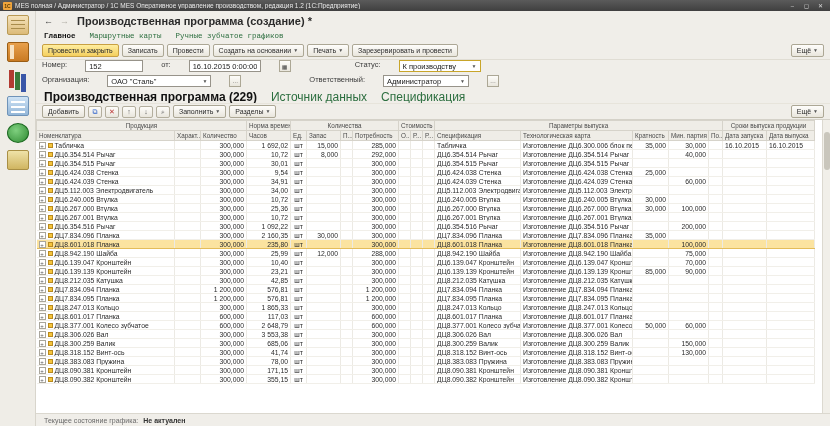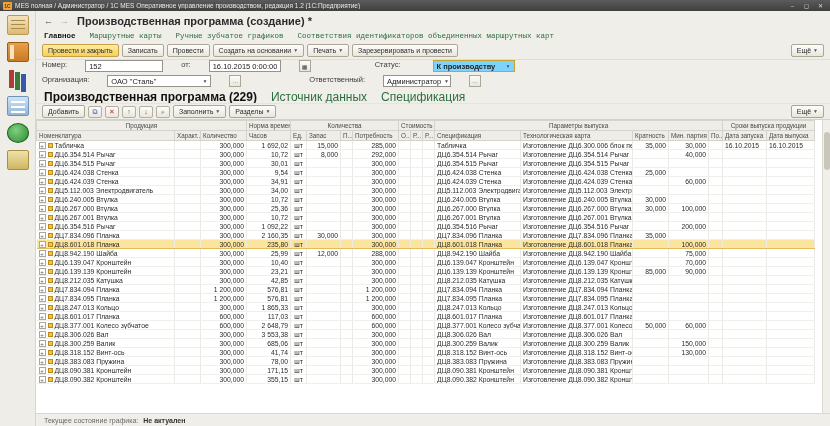--- a/index.html
+++ b/index.html
@@ -55,21 +55,21 @@
   .btn.primary { background:linear-gradient(#ffeea0,#f4cf5e); border-color:#c8a043; }
   .caret { font-size:5px; color:#555; line-height:1; }
   .spacer { flex:1; }
 
   .formrow { height:15px; flex:0 0 15px; display:flex; align-items:flex-start; padding:0 6px; gap:18px; }
   .formrow.last { height:14px; flex:0 0 14px; }
   .flabel { font-size:7.5px; color:#3a3a3a; white-space:nowrap; }
   .field, input.field { height:12px; background:#fff; border:1px solid #97938a; font-size:7.5px; padding:0 3px;
     display:inline-flex; align-items:center; color:#222; font-family:inherit; }
   .combo { display:inline-flex; align-items:center; justify-content:space-between; gap:3px; }
-  .status-field { background:#7dd3fc; border-color:#c8a52a; font-weight:bold;margin-left:14px; }
+  .status-field { background:#ffffff; border-color:#c8a52a; font-weight:normal; }
   .sqbtn { width:12px; height:12px; border:1px solid #aca795; background:linear-gradient(#fdfcf9,#e9e6dd);
     display:inline-flex; align-items:center; justify-content:center; font-size:6px; color:#444; }
   .gap { width:28px; }
 
   .sectrow { height:13px; flex:0 0 13px; display:flex; align-items:center; gap:14px; padding:0 8px; }
   .sect { font-size:12px; color:#2c6e3f; white-space:nowrap; }
   .sect.active { color:#111; font-weight:bold; }
 
   .tabletoolbar { height:16px; flex:0 0 16px; display:flex; align-items:center; gap:3px; padding:1px 6px;
     border-top:1px solid #e7e4db; }
@@ -128,21 +128,20 @@
       <div class="navrow">
         <span class="navbtn">←</span>
         <span class="navbtn disabled">→</span>
         <span class="ptitle">Производственная программа (создание) *</span>
       </div>
 
       <div class="tabsrow">
         <span class="tab active">Главное</span>
         <span class="tab">Маршрутные карты</span>
         <span class="tab">Ручные зубчатое графиков</span>
-        <span class="tab">Соответствия идентификаторов объединенных маршрутных карт</span>
       </div>
 
       <div class="toolbar">
         <span class="btn primary">
             <span>Провести и закрыть</span>
           </span>
         <span class="btn">
             <span>Записать</span>
           </span>
         <span class="btn">
@@ -161,42 +160,42 @@
           </span>
         <span class="spacer"></span>
         <span class="btn">
             <span>Ещё</span>
             <span class="caret">▼</span>
           </span>
       </div>
 
       <div class="formrow">
         <span class="flabel">Номер:</span>
-        <input class="field" style="width: 78px;" value="152">
+        <input class="field" style="width: 58px;" value="152">
         <span class="flabel">от:</span>
         <input class="field" style="width: 72px;" value="16.10.2015 0:00:00">
         <span class="sqbtn">▦</span>
         <span class="gap"></span>
         <span class="flabel">Статус:</span>
         <span class="field combo status-field" style="width:82px">
           <span>К производству</span>
           <span class="caret">▼</span>
         </span>
       </div>
 
       <div class="formrow">
         <span class="flabel">Организация:</span>
         <span class="field combo" style="width:104px">
           <span>ОАО "Сталь"</span>
           <span class="caret">▼</span>
         </span>
         <span class="sqbtn">…</span>
         <span class="gap" style="width:32px"></span>
         <span class="flabel">Ответственный:</span>
-        <span class="field combo" style="width:68px">
+        <span class="field combo" style="width:86px">
           <span>Администратор</span>
           <span class="caret">▼</span>
         </span>
         <span class="sqbtn">…</span>
       </div>
 
 
       <div class="sectrow">
         <span class="sect active">Производственная программа (229)</span>
         <span class="sect">Источник данных</span>

